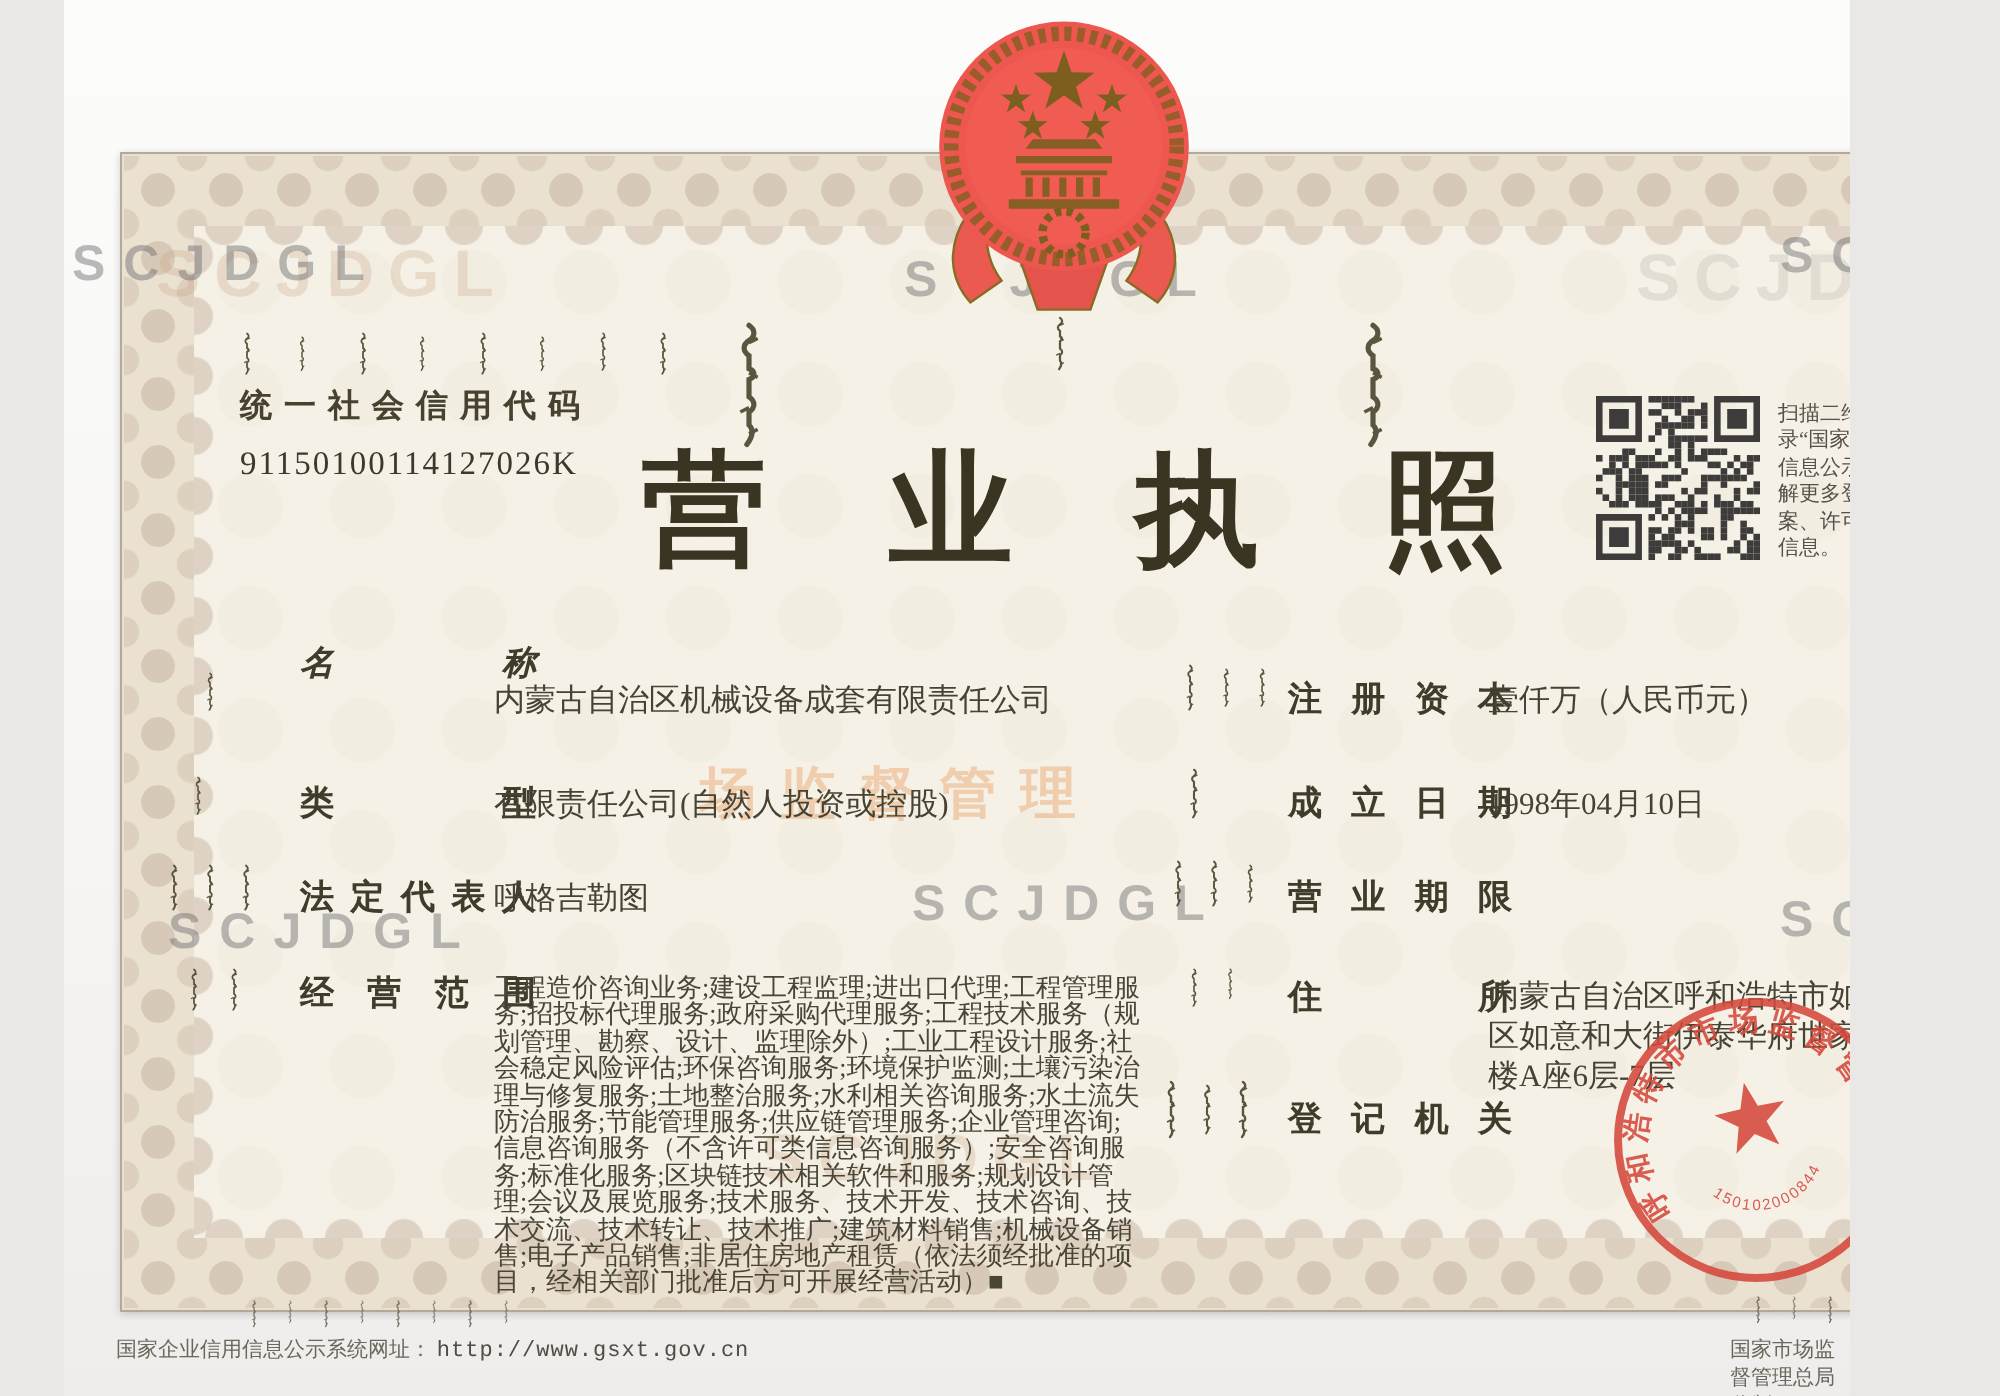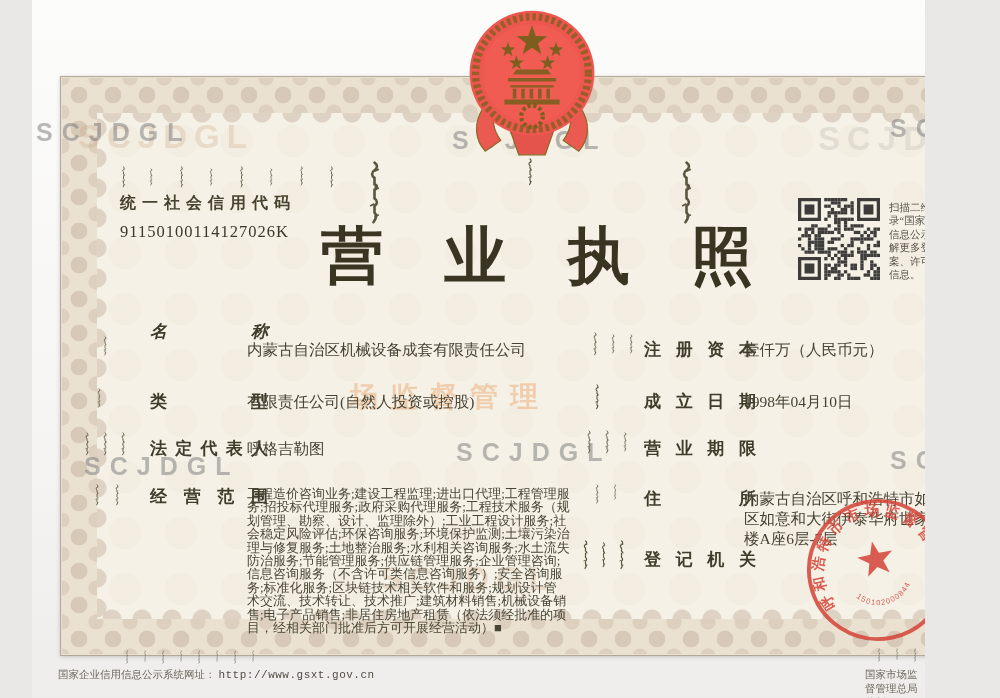--- a/index.html
+++ b/index.html
@@ -451,20 +451,21 @@
   <div class="lbl lblL" style="top:485px;">经营范围</div>
   <div class="scope">
       <div>工程造价咨询业务;建设工程监理;进出口代理;工程管理服</div>
       <div>务;招投标代理服务;政府采购代理服务;工程技术服务（规</div>
       <div>划管理、勘察、设计、监理除外）;工业工程设计服务;社</div>
       <div>会稳定风险评估;环保咨询服务;环境保护监测;土壤污染治</div>
       <div>理与修复服务;土地整治服务;水利相关咨询服务;水土流失</div>
       <div>防治服务;节能管理服务;供应链管理服务;企业管理咨询;</div>
       <div>信息咨询服务（不含许可类信息咨询服务）;安全咨询服</div>
       <div>务;标准化服务;区块链技术相关软件和服务;规划设计管</div>
+      <div>理;会议及展览服务;技术服务、技术开发、技术咨询、技</div>
       <div>术交流、技术转让、技术推广;建筑材料销售;机械设备销</div>
       <div>售;电子产品销售;非居住房地产租赁（依法须经批准的项</div>
       <div>目，经相关部门批准后方可开展经营活动）■</div>
     </div>
 
   <div class="lbl lblR" style="top:338px;">注册资本</div>
   <div class="val valR" style="top:340px;">壹仟万（人民币元）</div>
 
   <div class="lbl lblR" style="top:390px;">成立日期</div>
   <div class="val valR" style="top:392px;">1998年04月10日</div>

